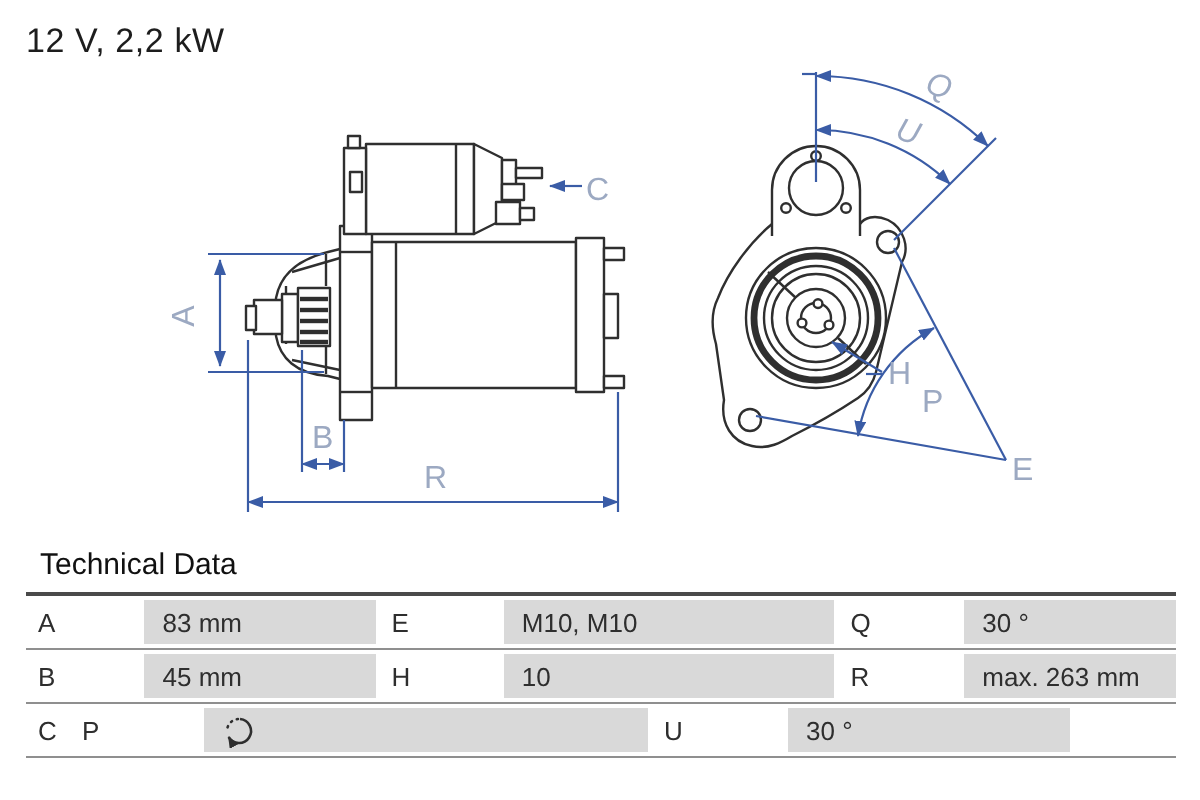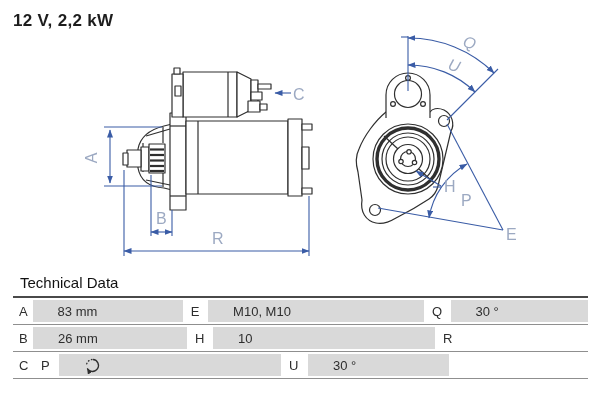--- a/index.html
+++ b/index.html
@@ -1,38 +1,38 @@
 <!DOCTYPE html>
 <html><head>
 <meta charset="utf-8">
 <style>
   html,body{margin:0;padding:0;background:#fff;}
   #stage{
     position:relative;width:600px;height:400px;background:#ffffff;overflow:hidden;
     font-family:"Liberation Sans",sans-serif;color:#1d1d1d;
   }
   .page-title{
-    position:absolute;left:13px;top:11px;font-size:17px;font-weight:700;
+    position:absolute;left:13px;top:11px;font-size:17px;font-weight:400;
     letter-spacing:.3px;color:#1d1d1d;
   }
   #drawing{position:absolute;left:0;top:0;}
   .tech-heading{
     position:absolute;left:20px;top:274px;font-size:15px;font-weight:400;color:#111;
   }
   .tech-table{
     position:absolute;left:13px;top:296px;width:575px;border-top:2px solid #4a4a4a;
   }
   .t-row{display:flex;align-items:center;height:26px;border-bottom:1px solid #8f8f8f;}
   .t-key{font-size:13px;color:#2e2e2e;box-sizing:border-box;}
   .k1{width:20px;padding-left:6px;}
   .k2{width:26px;padding-left:8px;}
   .k3{width:27px;padding-left:8px;}
   .t-val{
     background:#d9d9d9;height:22px;display:flex;align-items:center;
-    font-size:13px;color:#2e2e2e;box-sizing:border-box;padding-left:25px;
+    font-size:13px;color:#2e2e2e;box-sizing:border-box;padding-left:9px;margin-left:43px;
   }
   .v1{width:154px;}
   .v2{width:222px;text-align:right;}
   .v3{width:141px;}
   .rot-icon{display:block;}
 </style>
 </head>
 <body>
 
 <div id="stage">
@@ -181,24 +181,25 @@
     <div class="t-row">
       <div class="t-key k1">A</div>
       <div class="t-val v1">83 mm</div>
       <div class="t-key k2">E</div>
       <div class="t-val v2">M10, M10</div>
       <div class="t-key k3">Q</div>
       <div class="t-val v3">30 °</div>
     </div>
     <div class="t-row">
       <div class="t-key k1">B</div>
-      <div class="t-val v1">26 mm</div>
+      <div class="t-val v1">45 mm</div>
       <div class="t-key k2">H</div>
       <div class="t-val v2">10</div>
       <div class="t-key k3">R</div>
+      <div class="t-val v3">max. 263 mm</div>
     </div>
     <div class="t-row">
       <div class="t-key k1">C</div>
       <div class="t-key k2">P</div>
       <div class="t-val v2">
         <span></span>
         <svg class="rot-icon" width="17" height="17" viewBox="0 0 17 17">
           <path d="M9.02,2.52 A6,6 0 1 1 3.3,11.5" fill="none" stroke="#2f2f2f" stroke-width="1.3" marker-end="url(#mD)"></path>
           <path d="M7.98,2.52 A6,6 0 0 0 2.52,7.98" fill="none" stroke="#2f2f2f" stroke-width="1.3" stroke-dasharray="0.6 2.6" stroke-linecap="round"></path>
         </svg>

